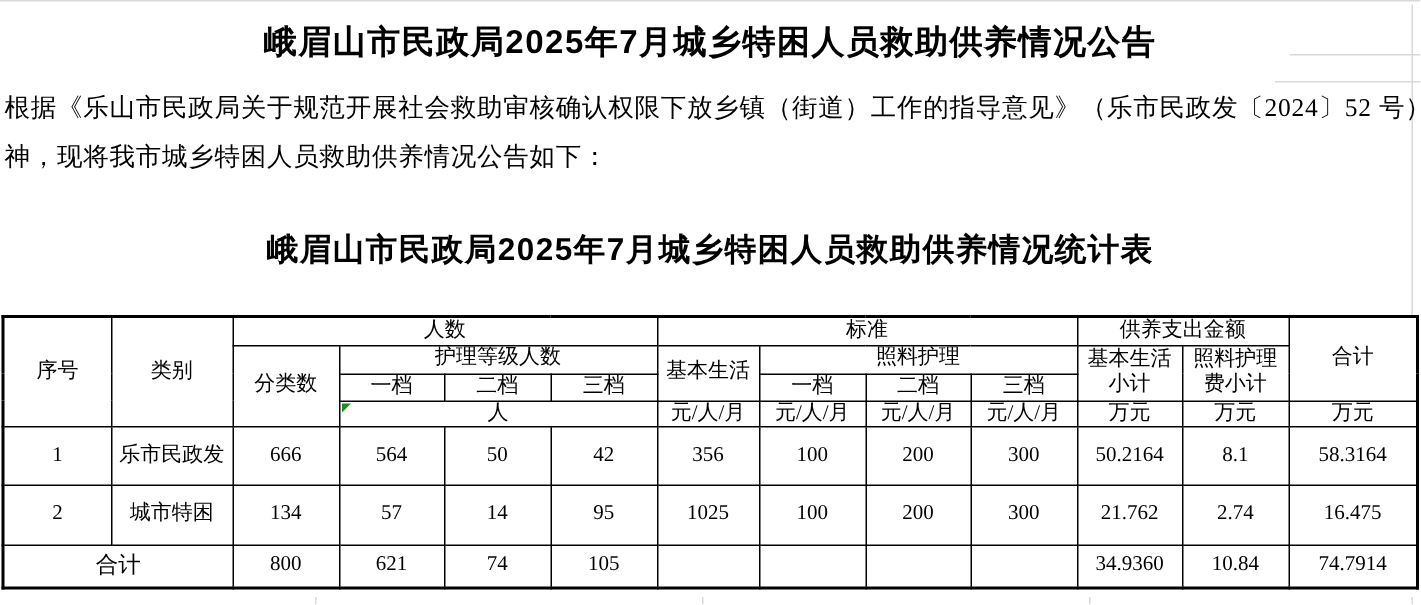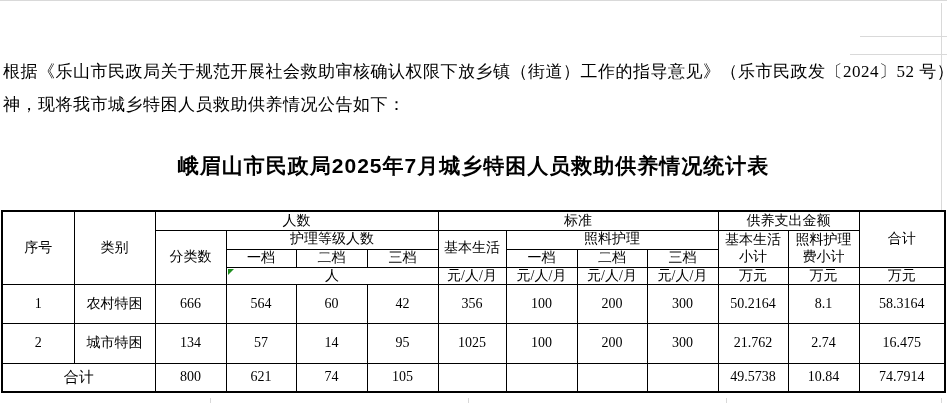--- a/index.html
+++ b/index.html
@@ -76,20 +76,21 @@
 
   <div class="gridline" style="left:0;top:3;width:947px;height:1px;"></div>
   <div class="gridline" style="left:941px;top:3px;width:1px;height:208px;"></div>
   <div class="gridline" style="left:860px;top:36px;width:87px;height:1px;"></div>
   <div class="gridline" style="left:850px;top:54px;width:97px;height:1px;"></div>
   <div class="gridline" style="left:210px;top:398px;width:1px;height:5px;"></div>
   <div class="gridline" style="left:468px;top:398px;width:1px;height:5px;"></div>
   <div class="gridline" style="left:726px;top:398px;width:1px;height:5px;"></div>
   <div class="gridline" style="left:941px;top:398px;width:1px;height:5px;"></div>
 
+  <div id="announcement-title" class="doc-title">峨眉山市民政局2025年7月城乡特困人员救助供养情况公告</div>
 
   <div id="intro-line1" class="intro-line">根据《乐山市民政局关于规范开展社会救助审核确认权限下放乡镇（街道）工作的指导意见》（乐市民政发〔2024〕52 号）文件精</div>
   <div id="intro-line2" class="intro-line">神，现将我市城乡特困人员救助供养情况公告如下：</div>
 
   <div id="table-title" class="doc-title">峨眉山市民政局2025年7月城乡特困人员救助供养情况统计表</div>
 
   <table id="stats-table">
     <colgroup>
       <col style="width:72px">
         <col style="width:81px">
@@ -144,24 +145,24 @@
       <td class="unit-small">元/人/月</td>
       <td class="unit-small">元/人/月</td>
       <td class="unit-small">元/人/月</td>
       <td class="unit-small">元/人/月</td>
       <td>万元</td>
       <td>万元</td>
       <td>万元</td>
     </tr>
     <tr style="height:39px">
       <td>1</td>
-      <td>农村特困</td>
+      <td>乐市民政发</td>
       <td>666</td>
       <td>564</td>
-      <td>60</td>
+      <td>50</td>
       <td>42</td>
       <td>356</td>
       <td>100</td>
       <td>200</td>
       <td>300</td>
       <td>50.2164</td>
       <td>8.1</td>
       <td>58.3164</td>
     </tr>
     <tr style="height:40px">
@@ -182,20 +183,20 @@
     <tr style="height:29px">
       <td colspan="2" style="font-size:15px">合计</td>
       <td>800</td>
       <td>621</td>
       <td>74</td>
       <td>105</td>
       <td></td>
       <td></td>
       <td></td>
       <td></td>
-      <td>49.5738</td>
+      <td>34.9360</td>
       <td>10.84</td>
       <td>74.7914</td>
     </tr>
   </tbody>
     </table>
 
 </div>
 
 </body></html>

